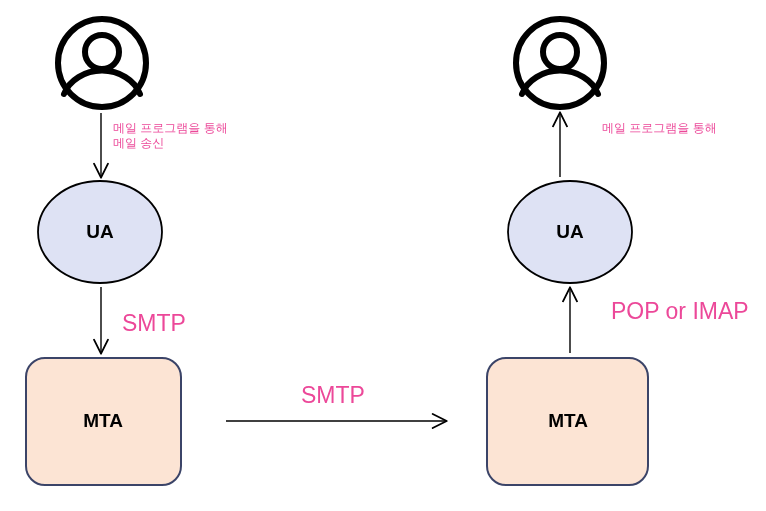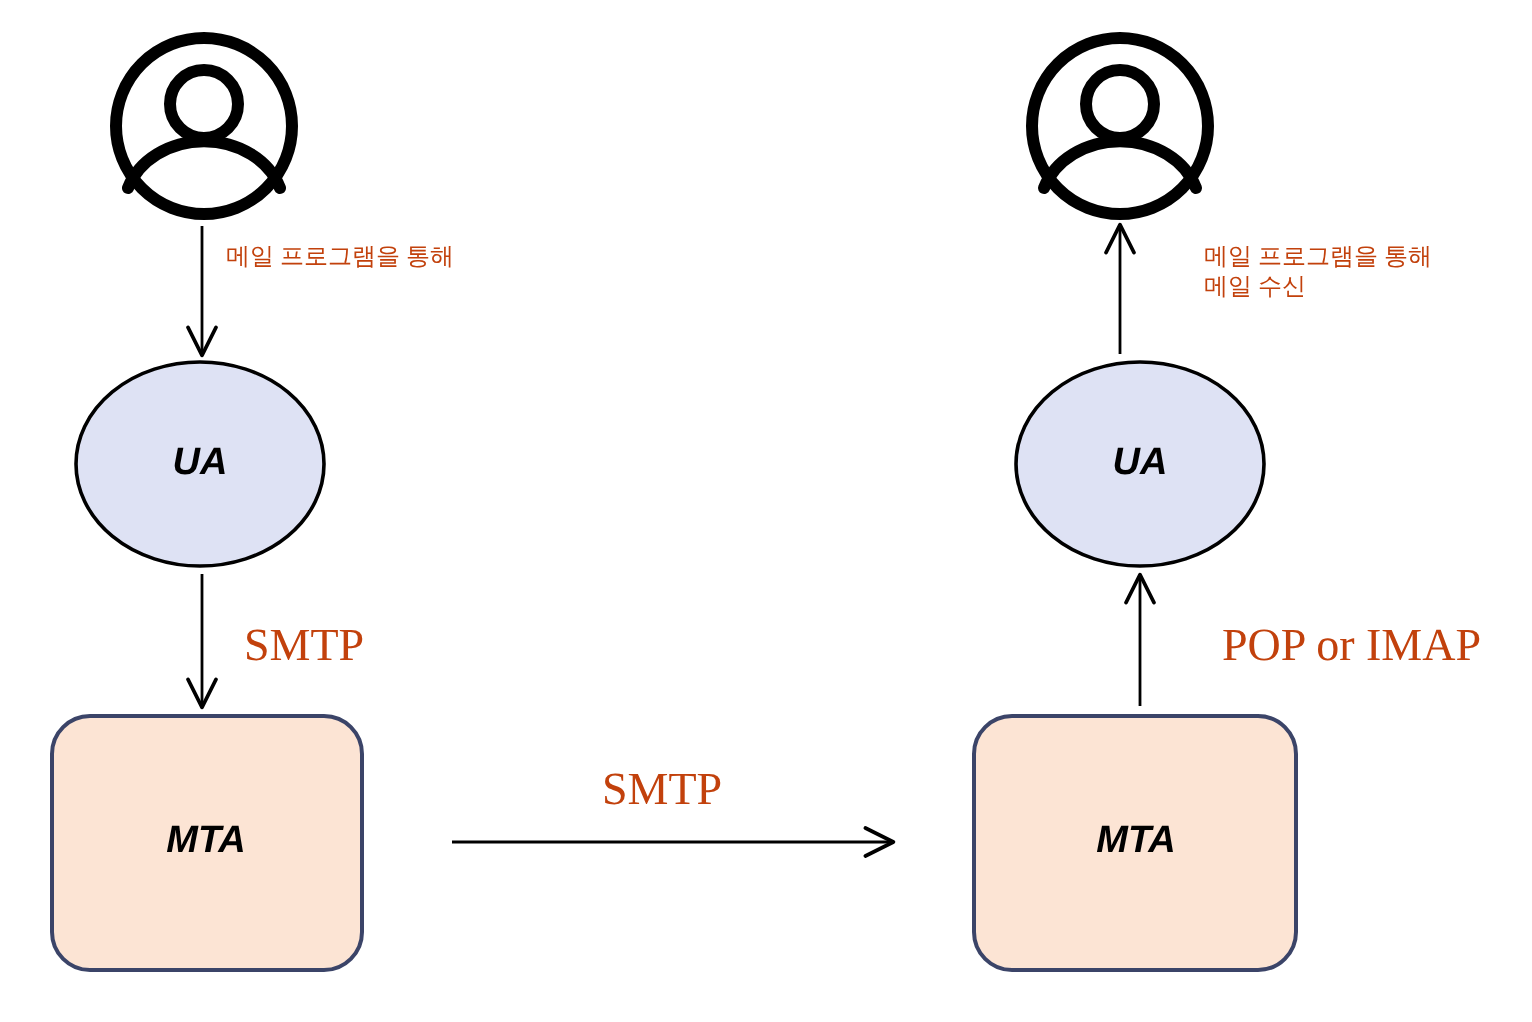--- a/index.html
+++ b/index.html
@@ -26,26 +26,25 @@
     height: 511px;
   }
   .node-label {
     position: absolute;
     font-family: "Liberation Sans", "DejaVu Sans", sans-serif;
     font-weight: bold;
     color: #000000;
     text-align: center;
     white-space: nowrap;
     pointer-events: none;
-    font-style: italic;
   }
   .edge-label {
     position: absolute;
-    font-family: Liberation Serif, serif;
-    color: #c2410c;
+    font-family: Liberation Sans, sans-serif;
+    color: #ec4899;
     white-space: nowrap;
     line-height: 1.25;
   }
   .lbl-ua { font-size: 19px; }
   .lbl-mta { font-size: 19px; text-align: center; }
   .lbl-proto { font-size: 23px; }
   .lbl-ko { font-size: 12px; }
 </style>
 </head>
 <body>
@@ -94,26 +93,26 @@
   <div class="node-label lbl-ua" style="left:60px; top:221px; width:80px;">UA</div>
 
   <div class="node-label lbl-mta" style="left:63px; top:410px; width:80px;">MTA</div>
 
   <div class="node-label lbl-ua" style="left:530px; top:221px; width:80px;">UA</div>
 
   <div class="node-label lbl-mta" style="left:528px; top:410px; width:80px;">MTA</div>
 
   <div class="edge-label lbl-ko" style="left:113px; top:121px;">
     <div>메일 프로그램을 통해</div>
+    <div>메일 송신</div>
   </div>
 
   <div class="edge-label lbl-ko" style="left:602px; top:121px;">
     <div>메일 프로그램을 통해</div>
-    <div>메일 수신</div>
   </div>
 
   <div class="edge-label lbl-proto" style="left:122px; top:309px;">SMTP</div>
 
   <div class="edge-label lbl-proto" style="left:301px; top:381px;">SMTP</div>
 
-  <div class="edge-label lbl-proto" style="left:611px; top:309px;">POP or IMAP</div>
+  <div class="edge-label lbl-proto" style="left:611px; top:297px;">POP or IMAP</div>
 
 </div>
 
 </body></html>

